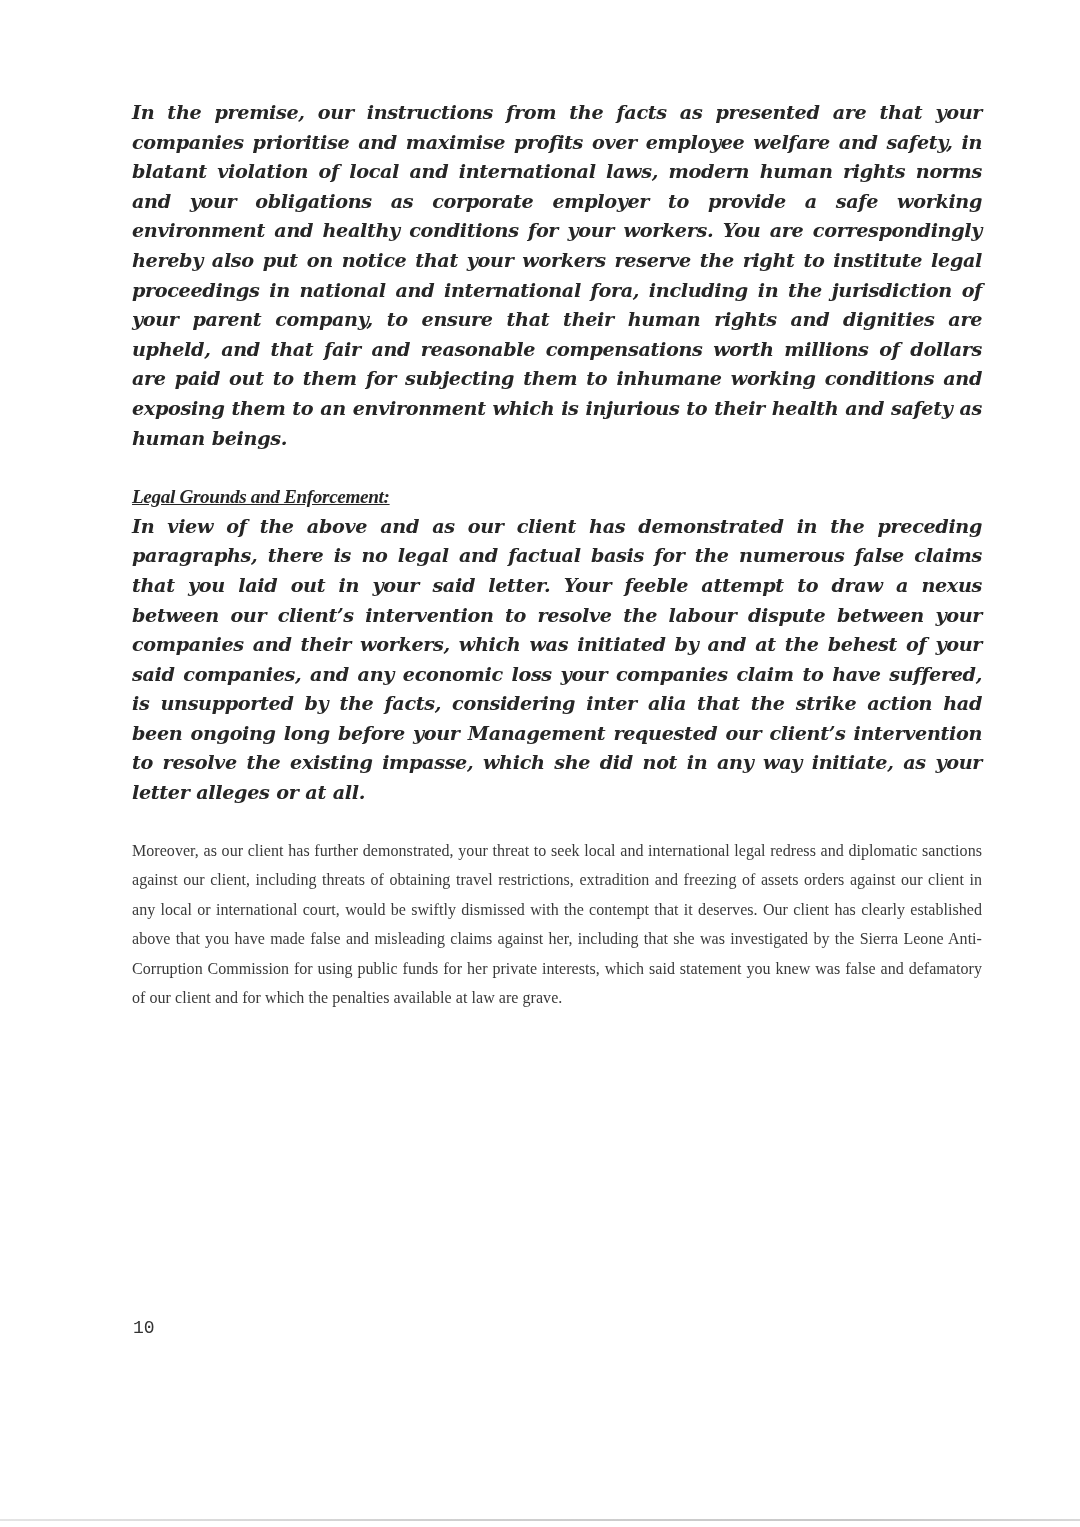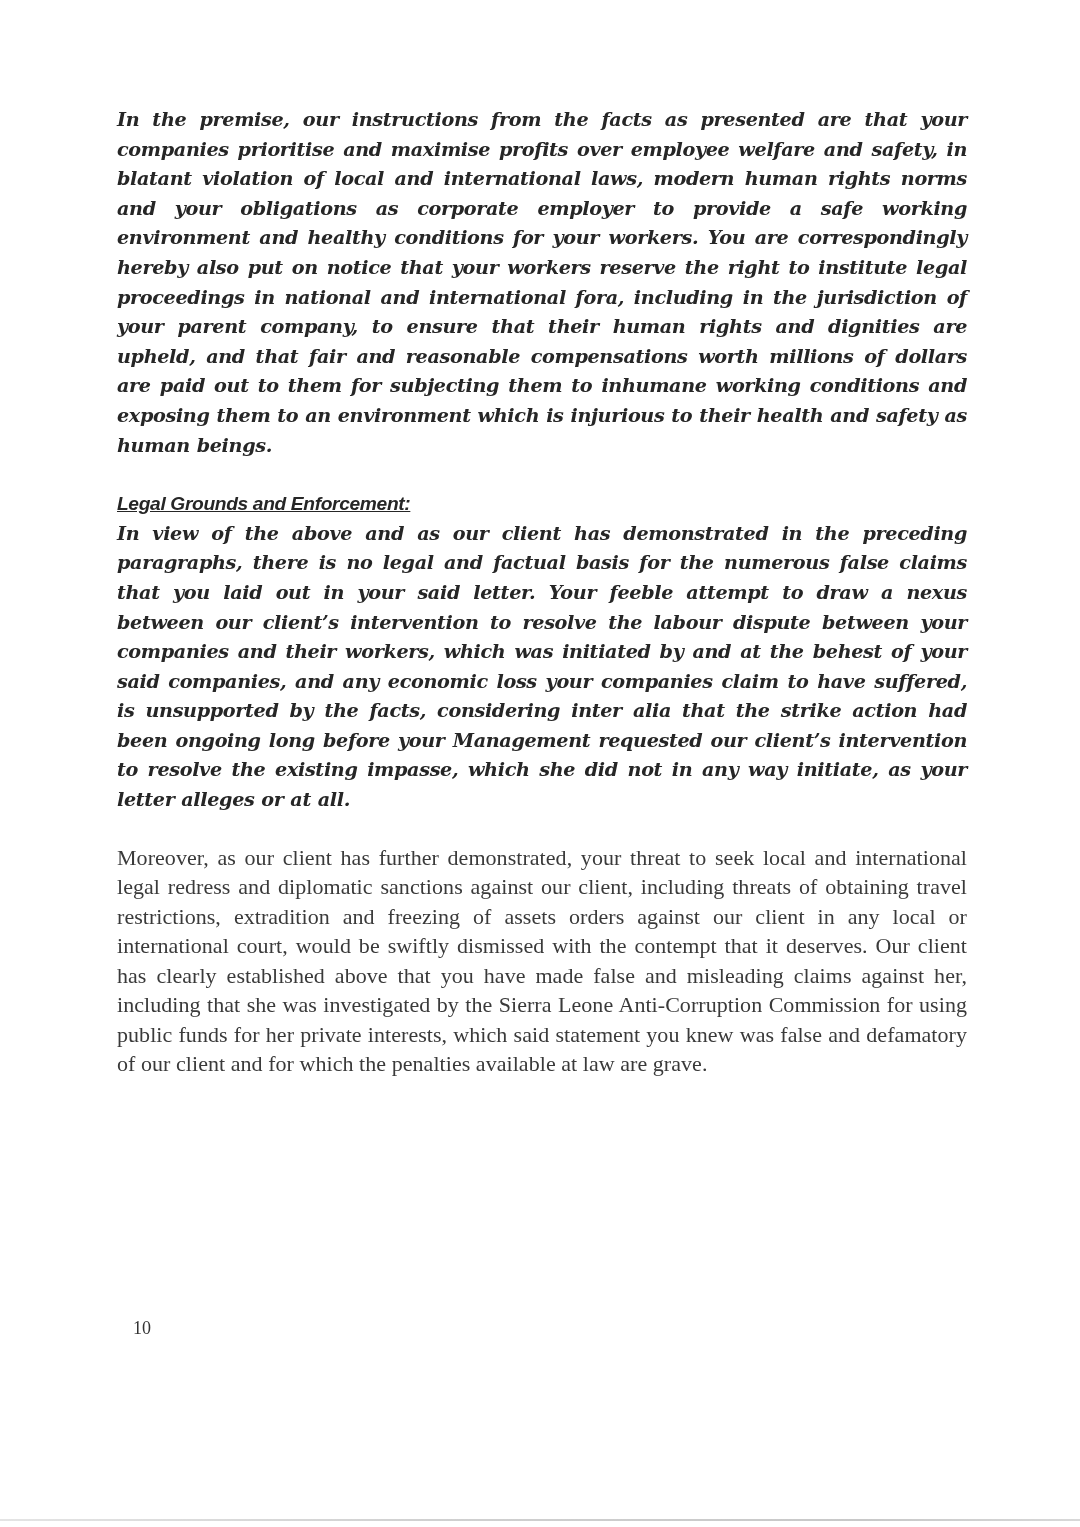--- a/index.html
+++ b/index.html
@@ -9,65 +9,64 @@
     }
     body {
       width: 1080px;
       height: 1527px;
       position: relative;
       overflow: hidden;
       color: #2a2a2a;
     }
     .page {
       position: absolute;
-      left: 117px;
+      left: 132px;
       top: 98px;
       width: 850px;
-      margin-top: 7px;
     }
     .bold-italic {
       font-family: "DejaVu Serif", serif;
       font-style: italic;
       font-weight: bold;
       font-size: 19.2px;
       line-height: 29.6px;
       text-align: justify;
       margin: 0;
       letter-spacing: -0.35px;
       word-spacing: 0.5px;
       color: #262626;
     }
     .heading {
-      font-family: Liberation Sans, sans-serif;
+      font-family: Liberation Serif, serif;
       font-style: italic;
       font-weight: bold;
       font-size: 19.2px;
       line-height: 29.6px;
       text-decoration: underline;
       margin: 0;
       letter-spacing: -0.35px;
       color: #262626;
     }
     .p1 { margin-bottom: 29px; }
     .plain {
       font-family: "Liberation Serif", serif;
-      font-size: 22px;
+      font-size: 16px;
       line-height: 29.5px;
       text-align: justify;
       margin: 0;
       color: #3a3a3a;
       letter-spacing: 0.05px;
     }
     .p3 { margin-top: 28px; }
     .p4 { margin-top: 31px; }
     .page-number {
       position: absolute;
       left: 133px;
       top: 1318px;
-      font-family: Liberation Serif, serif;
+      font-family: Liberation Mono, monospace;
       font-size: 18px;
       color: #333333;
     }
     .bottom-rule {
       position: absolute;
       left: 0;
       top: 1519px;
       width: 1080px;
       height: 2px;
       background: linear-gradient(to right, #e4e4e4, #d0d0d0 40%, #c8c8c8 80%, #d8d8d8);

